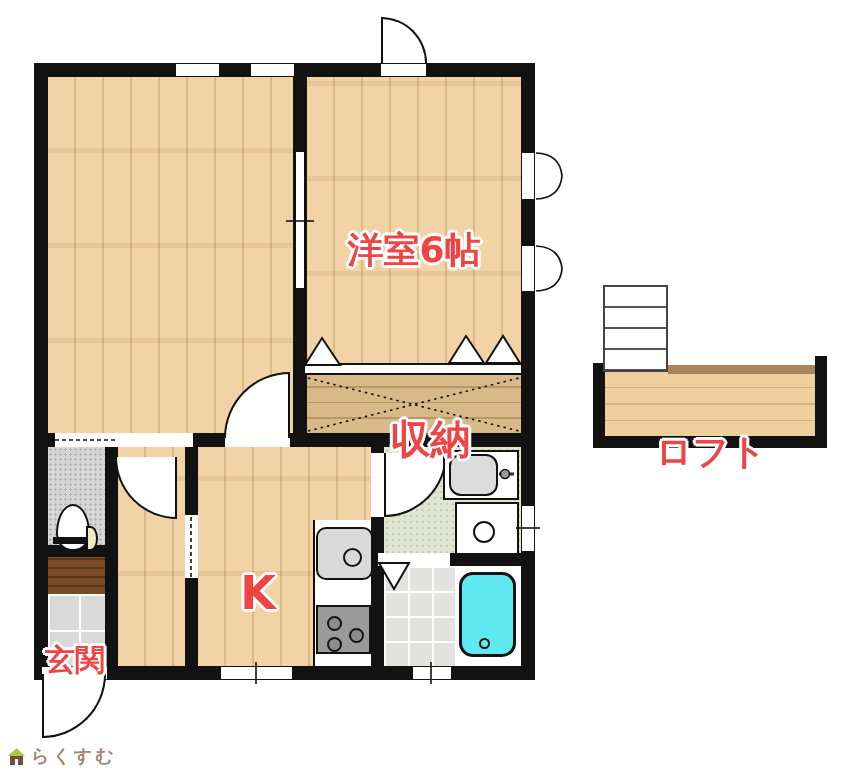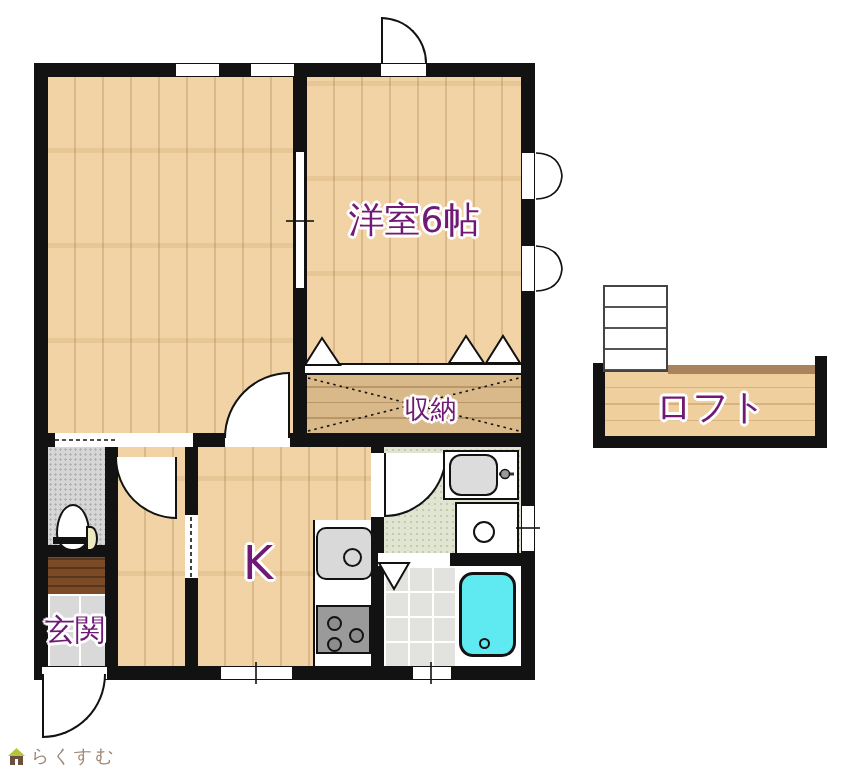--- a/index.html
+++ b/index.html
@@ -13,24 +13,24 @@
   .plan{position:relative;width:867px;height:774px;background:#fff;overflow:hidden;
         font-family:"DejaVu Sans","Liberation Sans",sans-serif;}
   .abs{position:absolute;box-sizing:border-box;}
   .wall{background:var(--wall);z-index:2;}
   .floor{z-index:1;}
   .open{background:#fff;z-index:3;}
   .open.framed{border:1px solid var(--wall);}
   .pie{background:#fff;z-index:4;}
   .fixture{z-index:5;}
   svg.overlay{position:absolute;left:0;top:0;z-index:6;pointer-events:none;}
-  .label{z-index:7;font-weight:400;color:#701a75;white-space:nowrap;
+  .label{z-index:7;font-weight:700;color:#ef4444;white-space:nowrap;
          transform:translate(-50%,-50%);
          text-shadow:-2px -2px 0 #fff,2px -2px 0 #fff,-2px 2px 0 #fff,2px 2px 0 #fff,
-                     0 -3px 0 #fff,0 3px 0 #fff,-3px 0 0 #fff,3px 0 0 #fff;}
+                     0 -3px 0 #fff,0 3px 0 #fff,-3px 0 0 #fff,3px 0 0 #fff;margin-top:30px;}
   .wood-v{background-color:var(--wood-light);
     background-image:repeating-linear-gradient(90deg,rgba(0,0,0,0) 0 26px,rgba(140,90,30,.22) 26px 28px),
                      repeating-linear-gradient(0deg,rgba(255,255,255,.08) 0 90px,rgba(120,80,30,.07) 90px 95px);}
   .wood-h{background-color:var(--wood-storage);
     background-image:repeating-linear-gradient(0deg,rgba(0,0,0,0) 0 14px,rgba(110,70,25,.30) 14px 15.5px);}
   .loft-wood{background-color:var(--wood-light);
     background-image:repeating-linear-gradient(0deg,rgba(0,0,0,0) 0 15px,rgba(140,90,30,.25) 15px 16.5px);}
   .speckle{background-color:#d6d6d6;
     background-image:radial-gradient(#b3b3b3 1px,rgba(0,0,0,0) 1.4px);background-size:5px 5px;}
   .tile-genkan{background-color:#d9d9d9;
@@ -38,21 +38,21 @@
     background-size:31px 36px;}
   .bath-tile{background-color:#e2e2de;
     background-image:linear-gradient(#fff 2px,rgba(0,0,0,0) 2px),linear-gradient(90deg,#fff 2px,rgba(0,0,0,0) 2px);
     background-size:24px 25px;}
   .washroom{background-color:var(--washroom-floor);
     background-image:radial-gradient(rgba(120,130,100,.28) 1px,rgba(0,0,0,0) 1.3px);background-size:6px 6px;}
   .step{background-color:var(--step-brown);
     background-image:repeating-linear-gradient(0deg,rgba(0,0,0,0) 0 7px,rgba(0,0,0,.28) 7px 9px);}
   .ladder{background:#fff;border:2px solid #444;
     background-image:repeating-linear-gradient(180deg,rgba(0,0,0,0) 0 19px,#555 19px 21px);}
-  .logo{position:absolute;left:8px;top:744px;display:flex;align-items:center;gap:6px;z-index:8;}
+  .logo{position:absolute;left:8px;top:744px;display:flex;align-items:center;gap:6px;z-index:8;font-weight:bold;}
   .logo-text{color:var(--logo-text);font-size:18px;letter-spacing:3px;}
 </style>
 </head>
 <body>
 
 <div class="plan">
 
   <div class="abs floor wood-v" style="left:48px;top:77px;width:245px;height:356px;"></div>
   <div class="abs floor wood-v" style="left:307px;top:77px;width:214px;height:289px;"></div>
   <div class="abs floor wood-h" style="left:307px;top:375px;width:214px;height:58px;"></div>
@@ -144,24 +144,24 @@
     <path d="M536,291 Q560,290 562,269" fill="none" stroke="#121212" stroke-width="1.7"></path>
     <polygon points="305,365 322,338 340,365" fill="#fff" stroke="#121212" stroke-width="2"></polygon>
     <polygon points="449,363 466,336 484,363" fill="#fff" stroke="#121212" stroke-width="2"></polygon>
     <polygon points="486,363 503,336 520,363" fill="#fff" stroke="#121212" stroke-width="2"></polygon>
     <polygon points="379,563 409,563 394,589" fill="#fff" stroke="#121212" stroke-width="2"></polygon>
     <line x1="499" y1="474" x2="514" y2="474" stroke="#333" stroke-width="3"></line>
     <circle cx="505" cy="474" r="4.5" fill="#999" stroke="#121212" stroke-width="1.5"></circle>
   </svg>
 
   <div class="abs label" style="left:414px;top:220px;font-size:36px;">洋室6帖</div>
-  <div class="abs label" style="left:410px;top:409px;font-size:26px;padding-left:41px;">収納</div>
+  <div class="abs label" style="left:410px;top:409px;font-size:40px;padding-left:41px;">収納</div>
   <div class="abs label" style="left:258px;top:563px;font-size:46px;">K</div>
   <div class="abs label" style="left:75px;top:630px;font-size:30px;">玄関</div>
-  <div class="abs label" style="left:711px;top:407px;font-size:36px;">ロフト</div>
+  <div class="abs label" style="left:711px;top:422px;font-size:36px;">ロフト</div>
 
   <div class="logo">
     <svg width="17" height="17" viewBox="0 0 17 17">
       <polygon points="0,8 8.5,0 17,8" fill="var(--logo-roof)"></polygon>
       <rect x="2" y="8" width="13" height="9" fill="var(--logo-body)"></rect>
       <rect x="7" y="11" width="3" height="6" fill="#fff"></rect>
     </svg>
     <span class="logo-text">らくすむ</span>
   </div>
 

